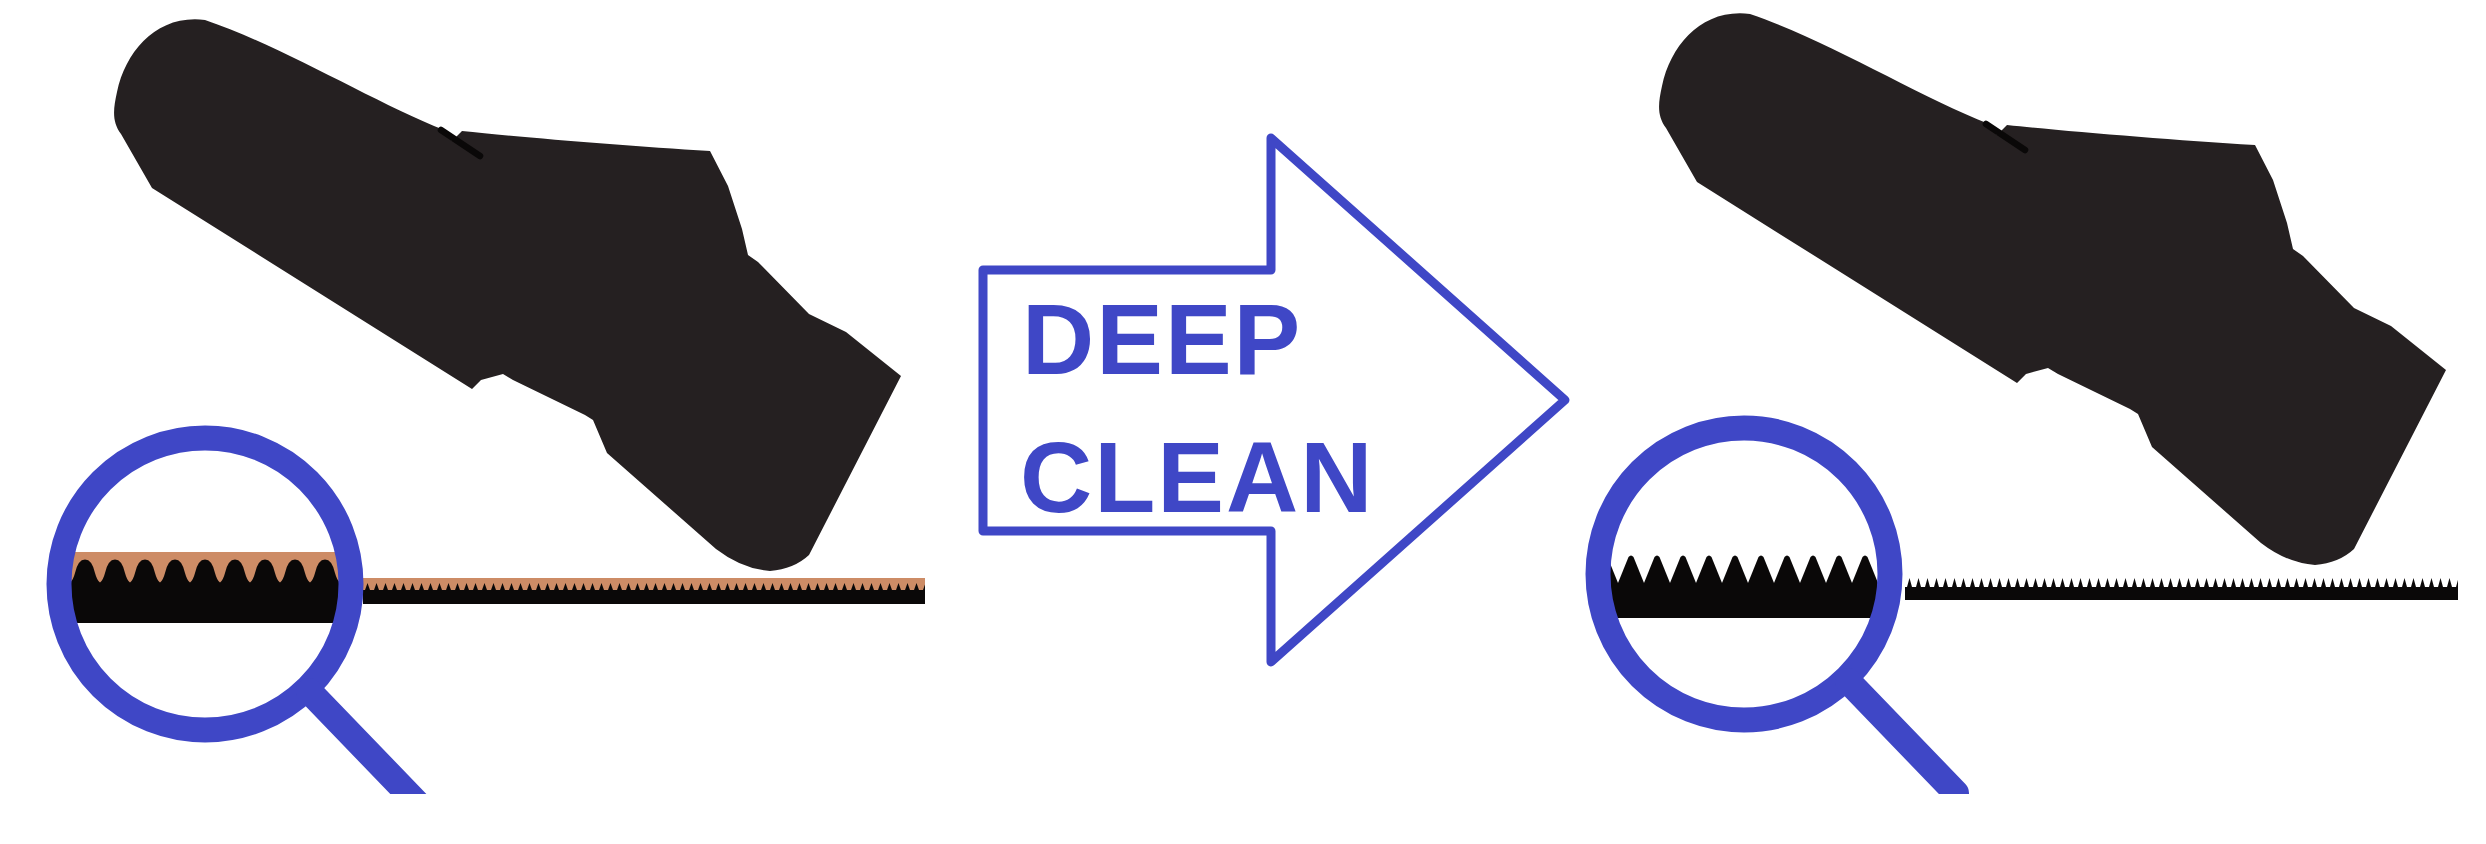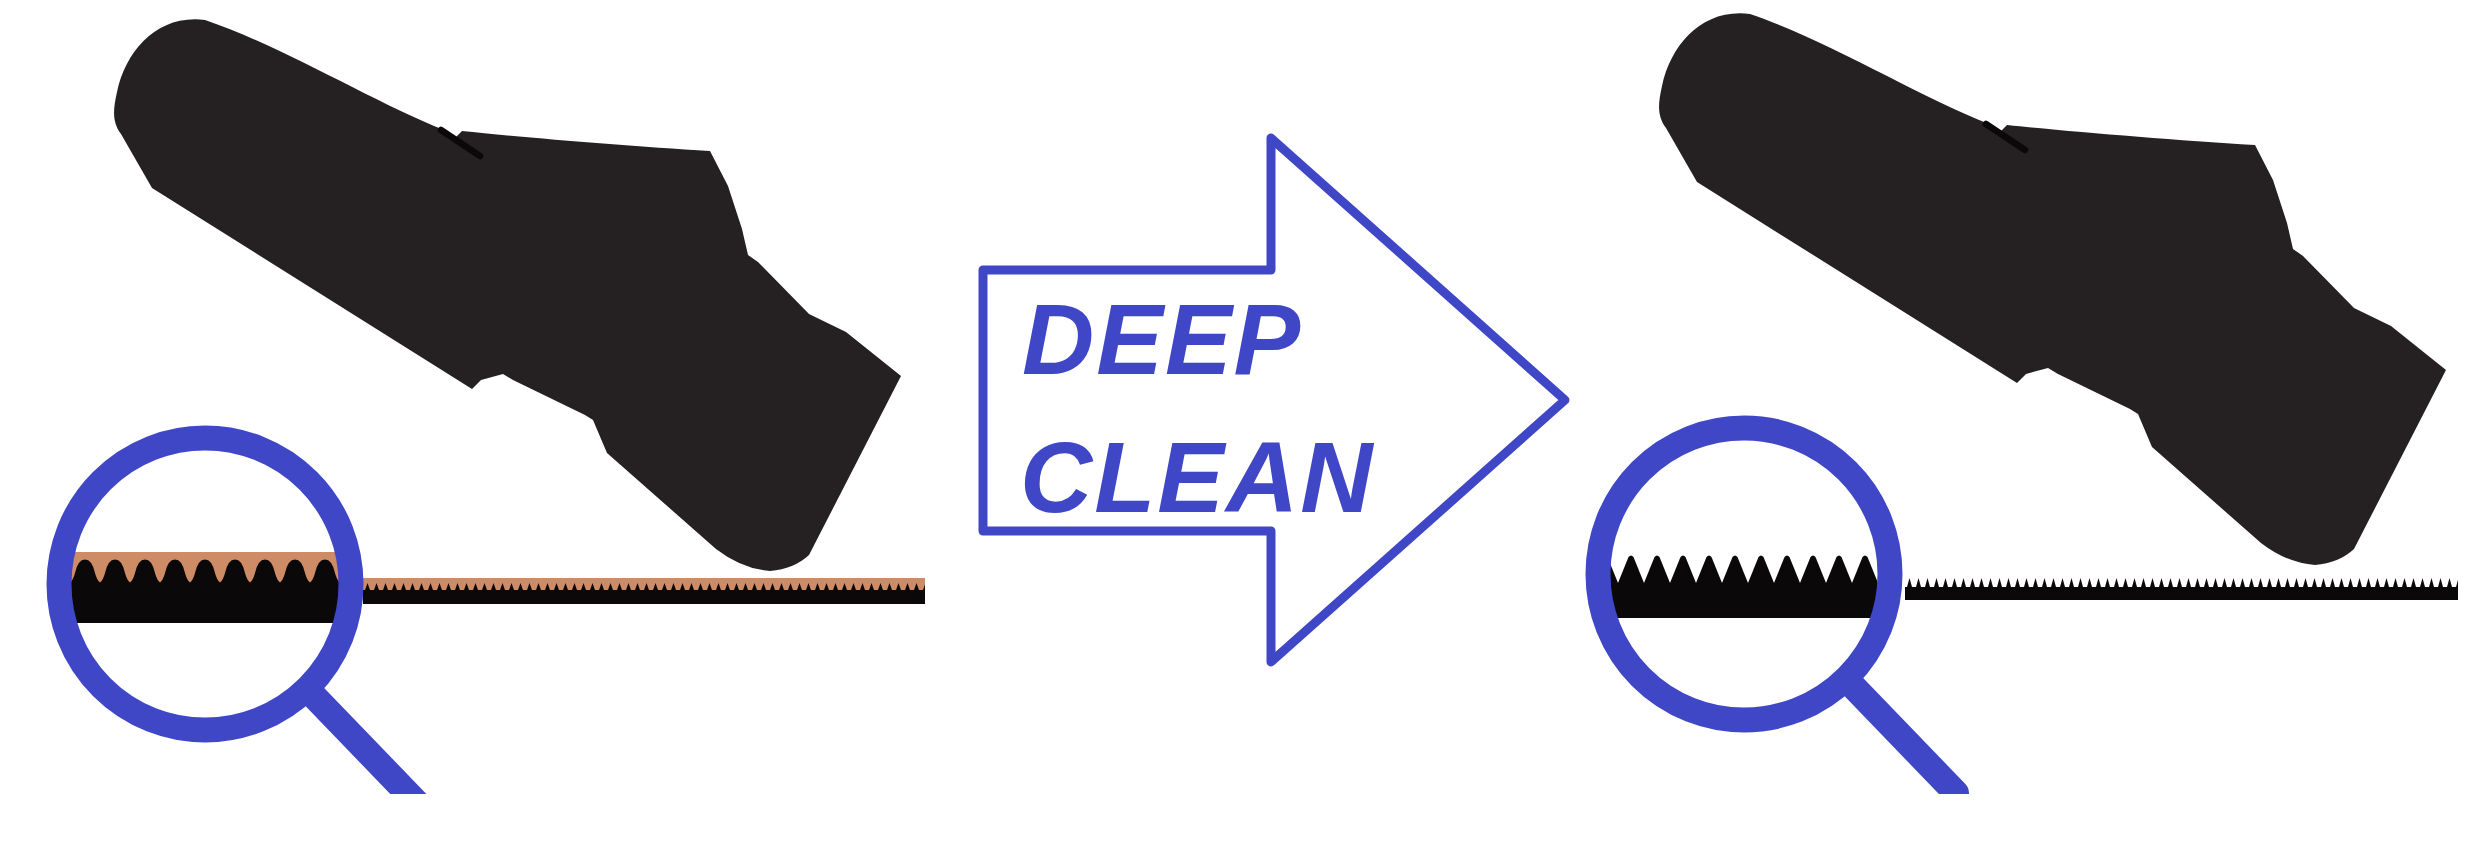--- a/index.html
+++ b/index.html
@@ -7,21 +7,20 @@
     --shoe-black:#252021;
     --tread-black:#0a0808;
     --dirt-tan:#cd8c66;
     --background:#ffffff;
   }
   html,body{margin:0;padding:0;background:var(--background);}
   .canvas{
     width:2486px;height:794px;position:relative;overflow:hidden;
     background:var(--background);
     font-family:"Liberation Sans", sans-serif;
-    font-style:italic;
   }
   svg{display:block;}
   .shoe-fill{fill:var(--shoe-black);}
   .tread-fill{fill:var(--tread-black);}
   .tan-fill{fill:var(--dirt-tan);}
   .slit-stroke{stroke:var(--tread-black);stroke-width:6.5;stroke-linecap:round;}
   .ring{fill:none;stroke:var(--accent-blue);stroke-width:25;}
   .handle{stroke:var(--accent-blue);stroke-width:26;stroke-linecap:round;}
   .arrow-outline{fill:var(--background);stroke:var(--accent-blue);stroke-width:9;stroke-linejoin:round;}
   .arrow-text{

